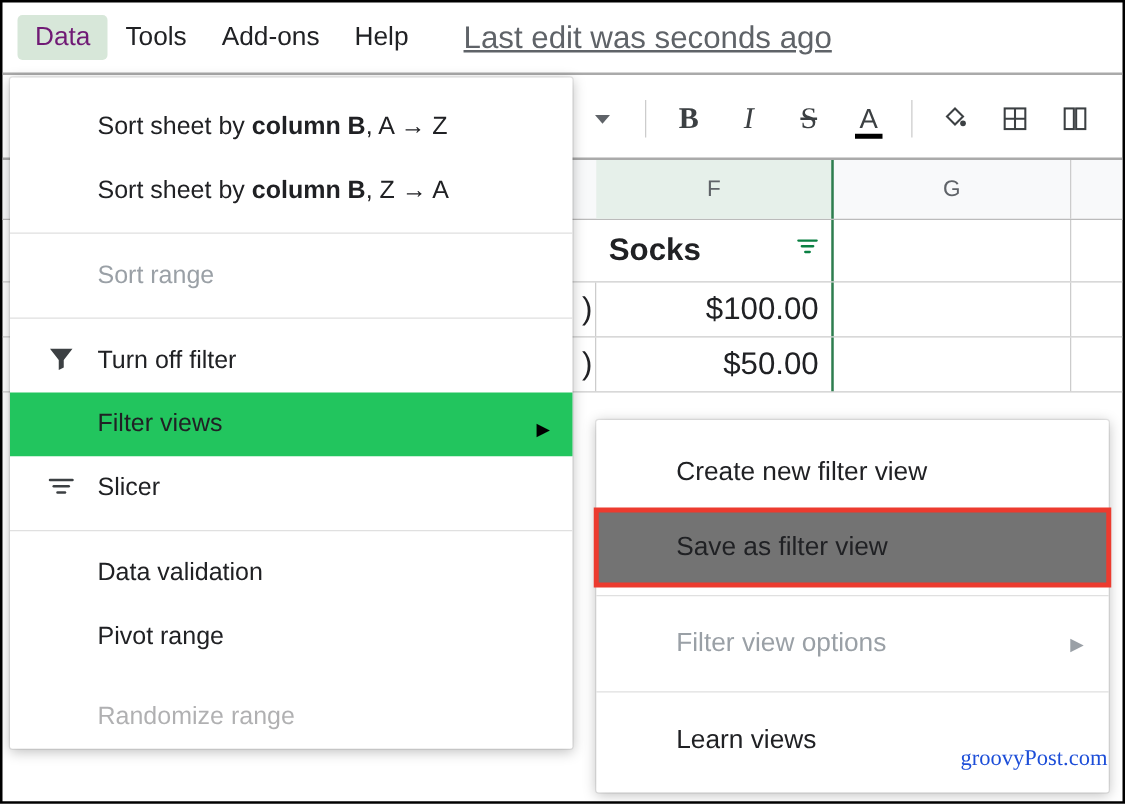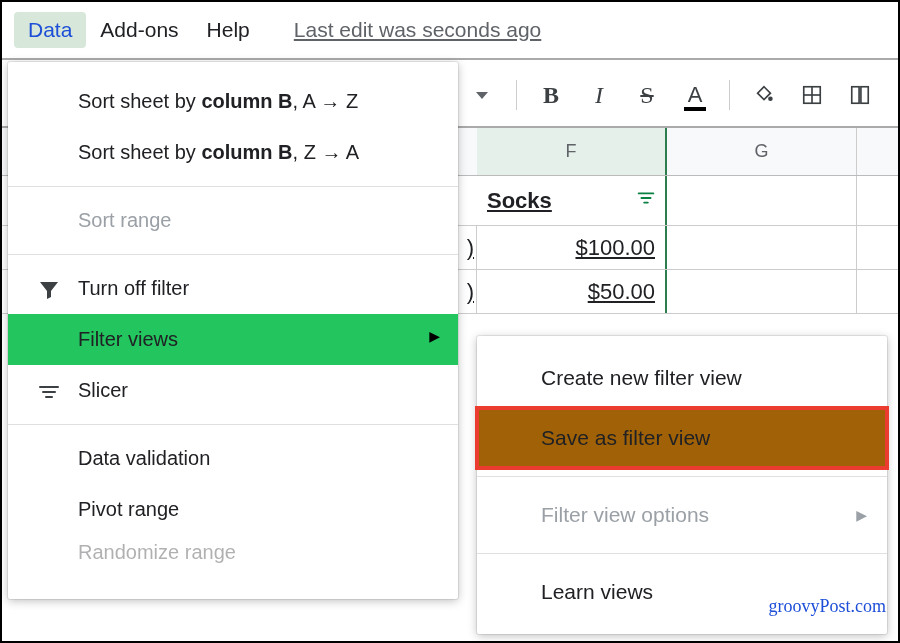--- a/index.html
+++ b/index.html
@@ -25,27 +25,27 @@
     font-size: 21px;
     color: #202124;
   }
   .menubar .m {
     padding: 6px 14px;
     border-radius: 4px;
     cursor: default;
   }
   .menubar .m.active {
     background: #d7e7d9;
-    color: #1d4ed8;
+    color: #701a75;
   }
   .menubar .edit-status {
     margin-left: 30px;
     color: #5f6368;
     text-decoration: underline;
-    font-size: 21px;
+    font-size: 25px;
   }
 
   
   .toolbar {
     position: absolute;
     top: 62px;
     left: 0;
     right: 0;
     height: 64px;
     border-bottom: 2px solid #aaa;
@@ -118,23 +118,22 @@
     border-bottom: 1px solid #ccc;
   }
   .row.r1 { top: 48px; height: 50px; }
   .row.r2 { top: 98px; }
   .row.r3 { top: 142px; }
   .cell {
     position: absolute;
     top: 0; bottom: 0;
     display: flex; align-items: center;
     padding: 0 10px;
-    font-size: 22px;
+    font-size: 25px;
     border-right: 1px solid #ccc;
-    text-decoration: underline;
   }
   .cell.F { left: 475px; width: 190px; justify-content: flex-end; border-right: 2px solid #2e7d4f;}
   .cell.F.header { justify-content: flex-start; font-weight: bold; }
   .cell.G { left: 665px; width: 190px; }
   .cell.E { left: 455px; width: 20px; justify-content: flex-end; padding: 0 2px; }
   .filter-caret {
     position: absolute;
     right: 8px;
     color: #0b8043;
   }
@@ -148,21 +147,21 @@
     width: 450px;
     background: #fff;
     box-shadow: 0 2px 10px rgba(0,0,0,.25), 0 0 0 1px rgba(0,0,0,.08);
     border-radius: 2px;
     padding: 14px 0;
     z-index: 10;
     font-size: 20px;
   }
   .dd-item {
     display: flex;
-    align-items: flex-start;
+    align-items: flex-end;
     padding: 14px 26px 14px 70px;
     position: relative;
     min-height: 50px;
     cursor: default;
   }
   .dd-item.hovered { background: #22c55e; }
   .dd-item.disabled { color: #9aa0a6; }
   .dd-item .icon {
     position: absolute;
     left: 28px;
@@ -198,21 +197,21 @@
     font-size: 21px;
   }
   .sub-item {
     display: flex;
     align-items: center;
     padding: 18px 30px 18px 64px;
     position: relative;
     cursor: default;
   }
   .sub-item.disabled { color: #9aa0a6; }
-  .sub-item.hovered { background: #a16207; }
+  .sub-item.hovered { background: #737373; }
   .sub-item.highlighted {
     outline: 4px solid #ec3b2f;
     outline-offset: -2px;
   }
   .sub-item .submenu-arrow {
     position: absolute;
     right: 20px;
     color: #9aa0a6;
     font-size: 14px;
   }
@@ -233,20 +232,21 @@
     border-left: 6px solid transparent;
     border-right: 6px solid transparent;
     border-top: 7px solid #5f6368;
   }
 </style>
 </head>
 <body>
 
 <div class="menubar">
   <div class="m active">Data</div>
+  <div class="m">Tools</div>
   <div class="m">Add-ons</div>
   <div class="m">Help</div>
   <div class="edit-status">Last edit was seconds ago</div>
 </div>
 
 <div class="toolbar">
   <div class="tool">
       <div class="caret-down"></div>
     </div>
   <div class="vbar"></div>

